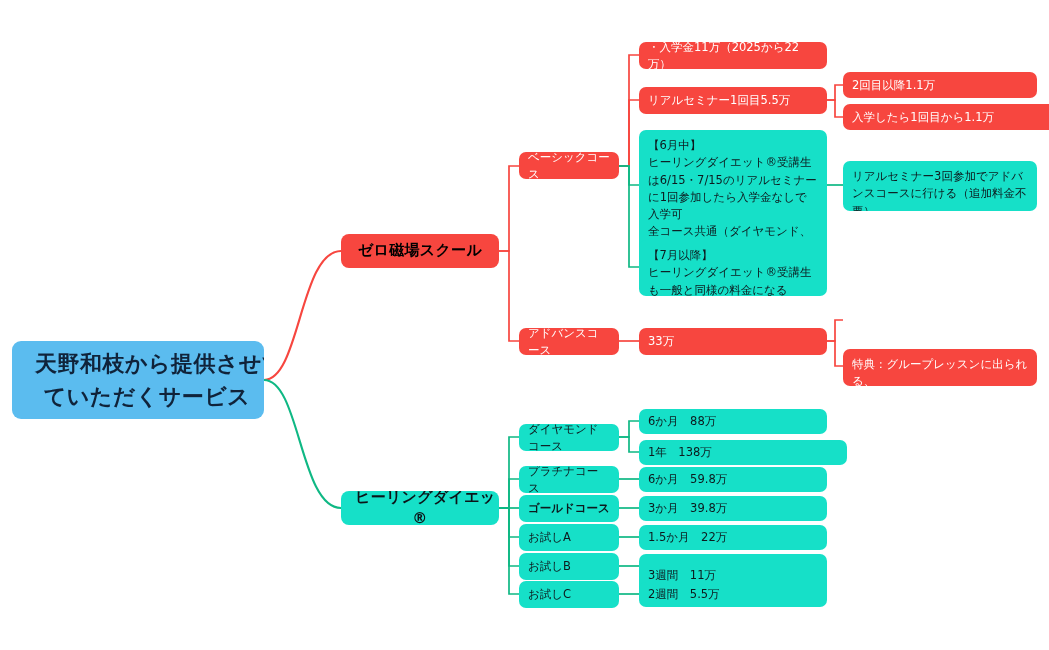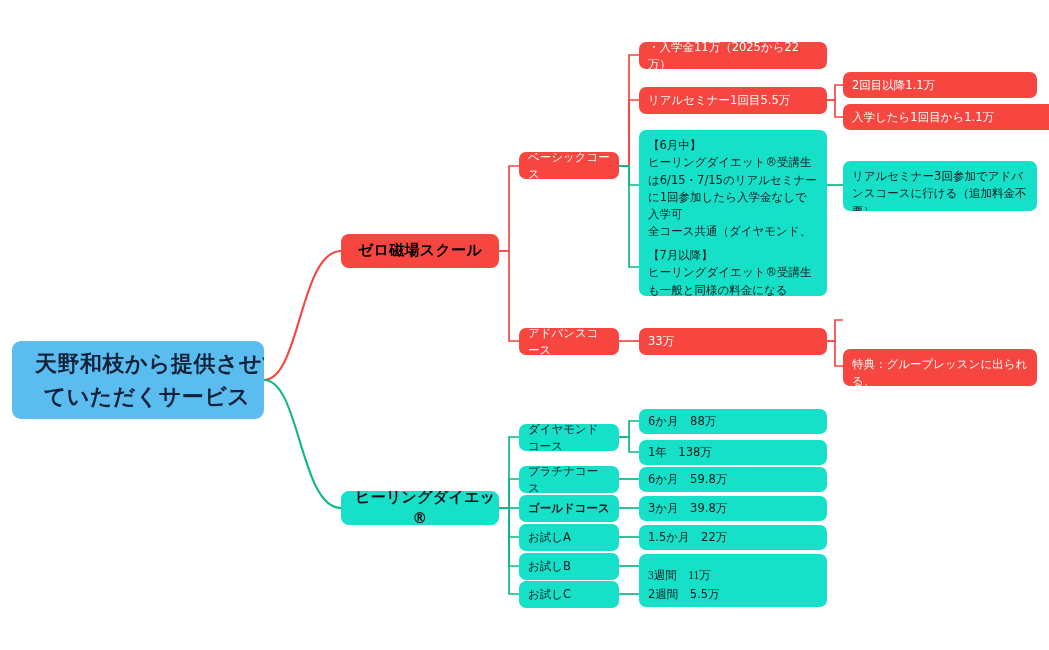--- a/index.html
+++ b/index.html
@@ -204,21 +204,21 @@
     <span class="txt">特典：グループレッスンに出られる、
 録画アーカイブが見放題</span>
   </div>
 
   <div class="node n-teal" style="left:519px; top:424px; width:100px; height:27px;">
     <span class="txt">ダイヤモンドコース</span>
   </div>
   <div class="node n-teal" style="left:639px; top:409px; width:188px; height:25px;">
     <span class="txt">6か月　88万</span>
   </div>
-  <div class="node n-teal" style="left:639px; top:440px; width:188px; height:25px;">
+  <div class="node n-teal" style="left:639px; top:440px; width:208px; height:25px;">
     <span class="txt">1年　138万</span>
   </div>
 
   <div class="node n-teal" style="left:519px; top:466px; width:100px; height:27px;">
     <span class="txt">プラチナコース</span>
   </div>
   <div class="node n-teal" style="left:639px; top:467px; width:188px; height:25px;border-radius:7px;">
     <span class="txt">6か月　59.8万</span>
   </div>
 
@@ -232,21 +232,21 @@
   <div class="node n-teal" style="left:519px; top:524px; width:100px; height:27px;">
     <span class="txt">お試しA</span>
   </div>
   <div class="node n-teal" style="left:639px; top:525px; width:188px; height:25px;">
     <span class="txt">1.5か月　22万</span>
   </div>
 
   <div class="node n-teal" style="left:519px; top:553px; width:100px; height:27px;">
     <span class="txt">お試しB</span>
   </div>
-  <div class="node n-teal" style="left:639px; top:554px; width:188px; height:43px;font-family:Liberation Serif, serif;">
+  <div class="node n-teal" style="left:639px; top:554px; width:188px; height:43px;">
     <span class="txt">3週間　11万</span>
   </div>
 
   <div class="node n-teal" style="left:519px; top:581px; width:100px; height:27px;">
     <span class="txt">お試しC</span>
   </div>
   <div class="node n-teal" style="left:639px; top:582px; width:188px; height:25px;">
     <span class="txt">2週間　5.5万</span>
   </div>
 

